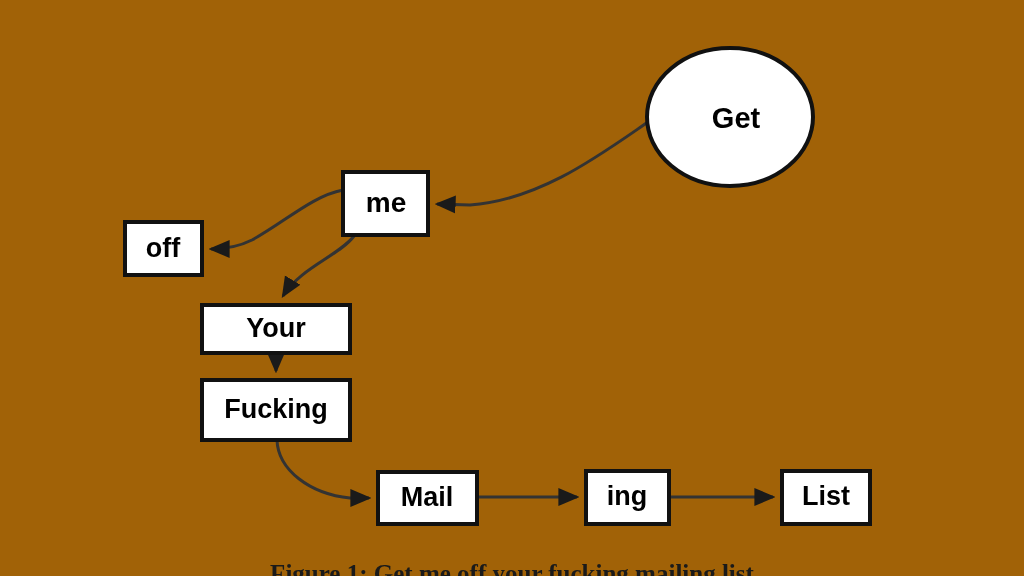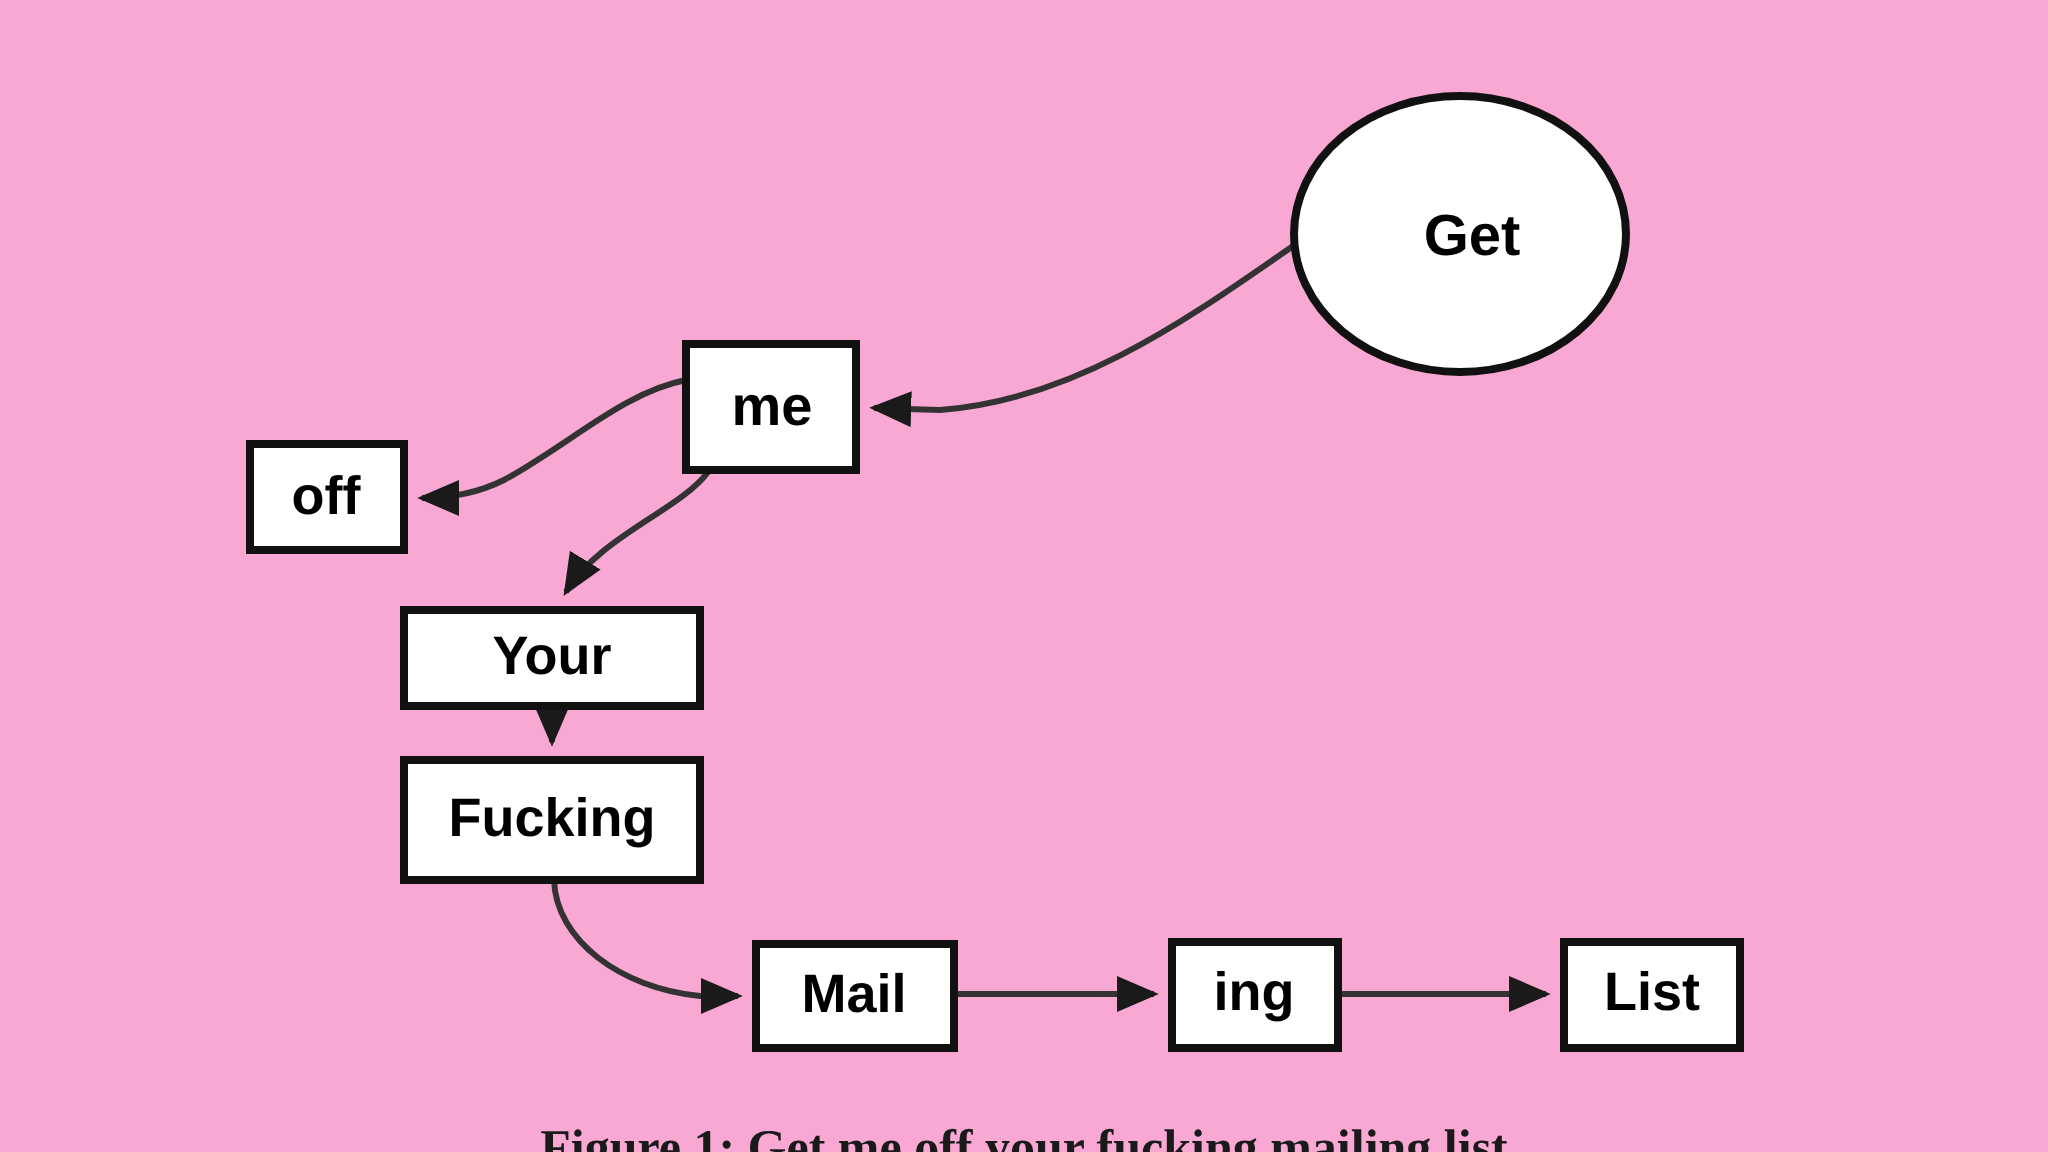--- a/index.html
+++ b/index.html
@@ -8,21 +8,21 @@
     padding: 0;
     background: #ffffff;
   }
   body {
     font-family: "Liberation Sans", sans-serif;
   }
   #page {
     position: relative;
     width: 1024px;
     height: 576px;
-    background: #f9a8d4;
+    background: #a16207;
     overflow: hidden;
   }
   #figure-svg {
     position: absolute;
     left: 0;
     top: 0;
     width: 1024px;
     height: 576px;
     display: block;
   }

